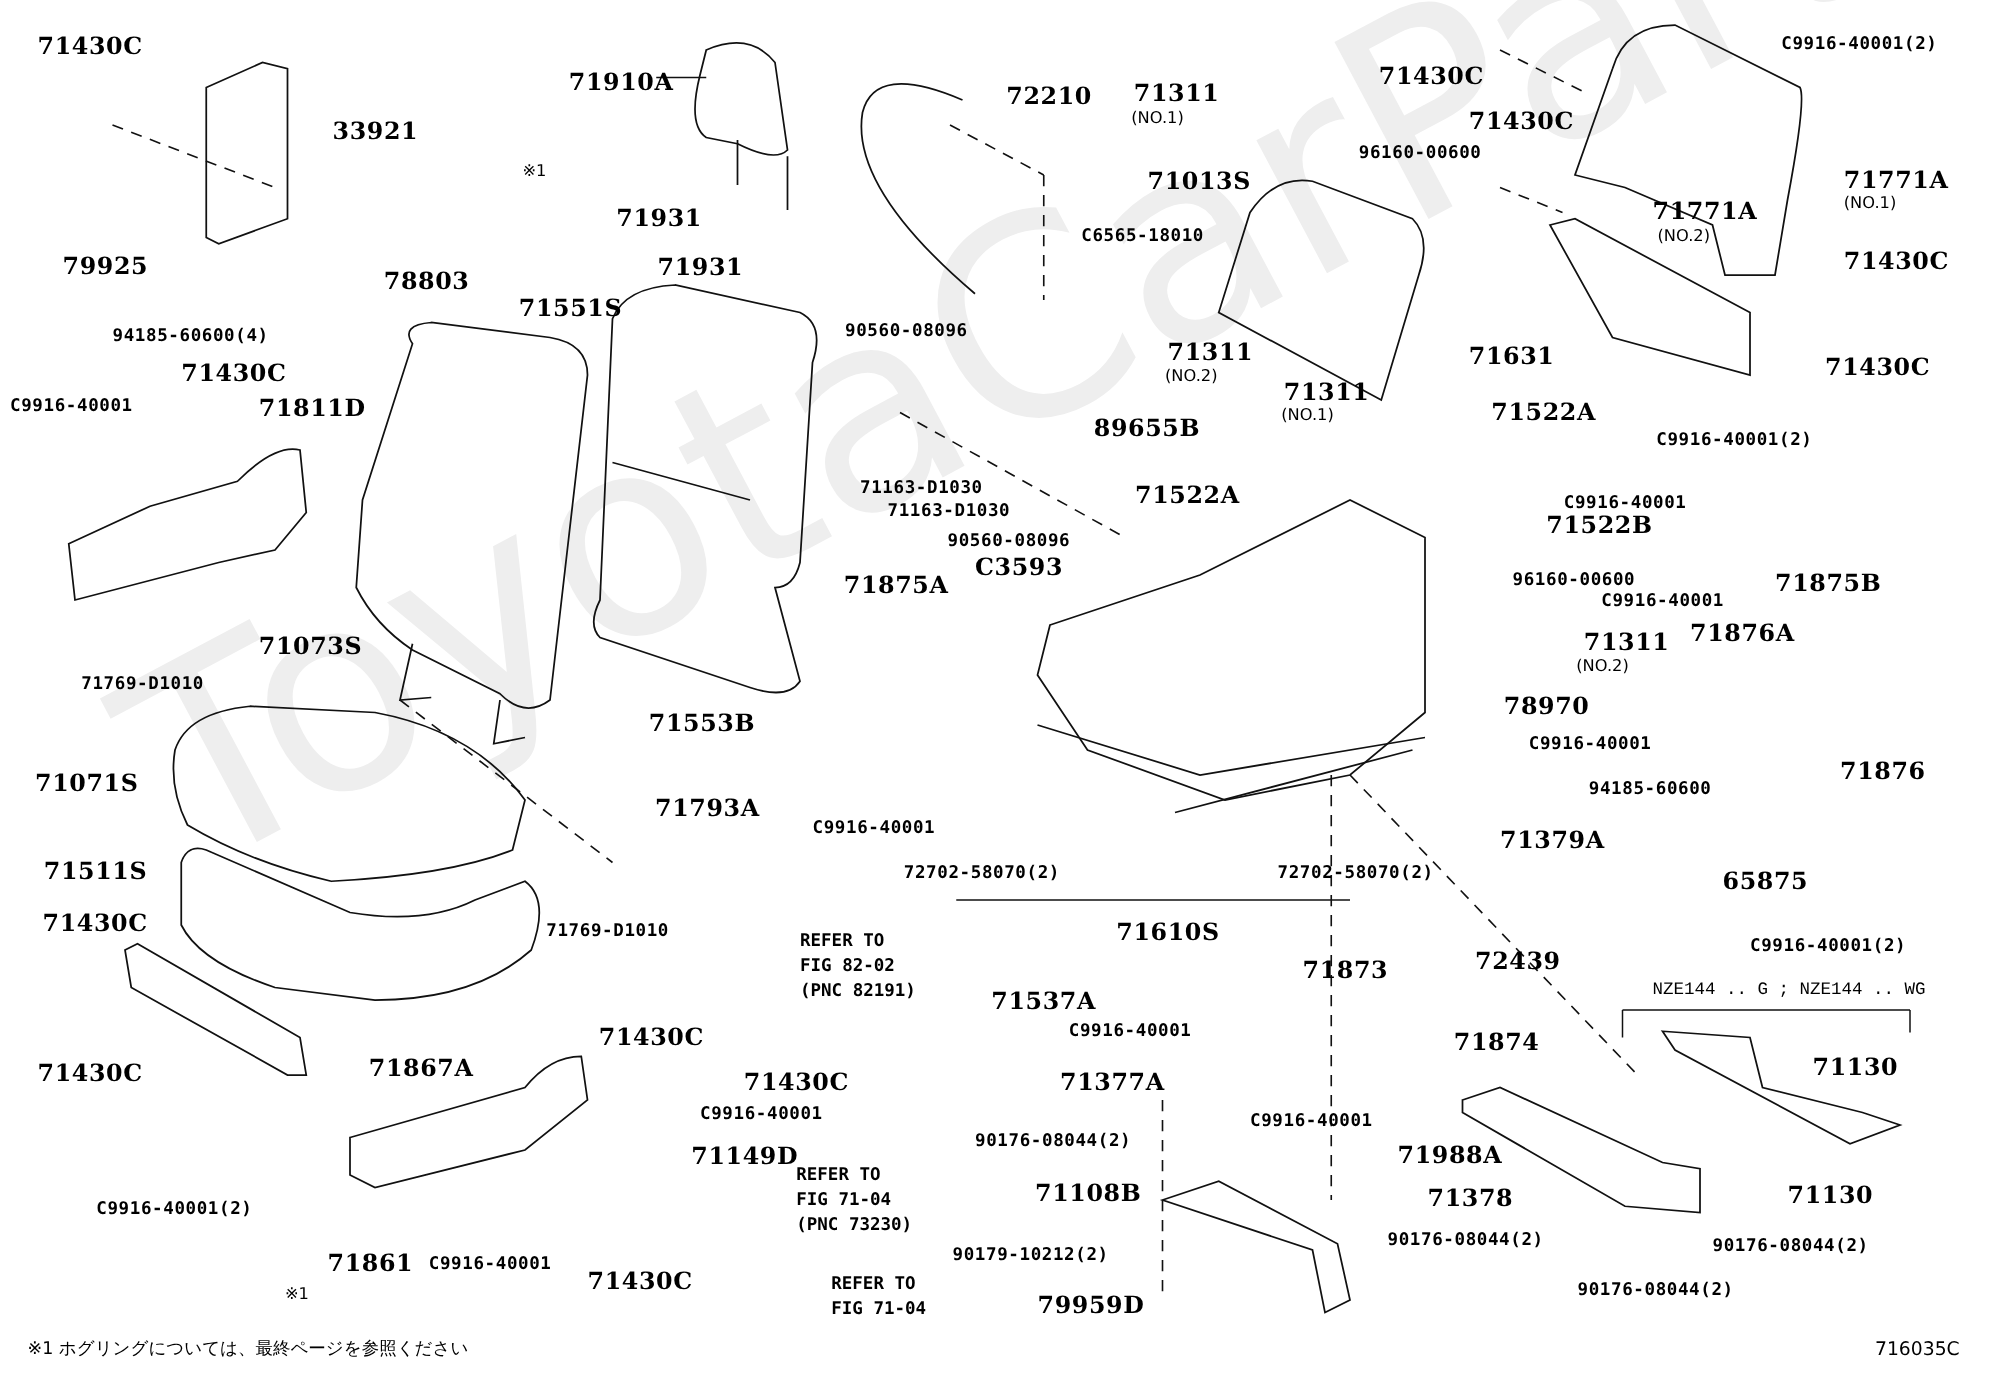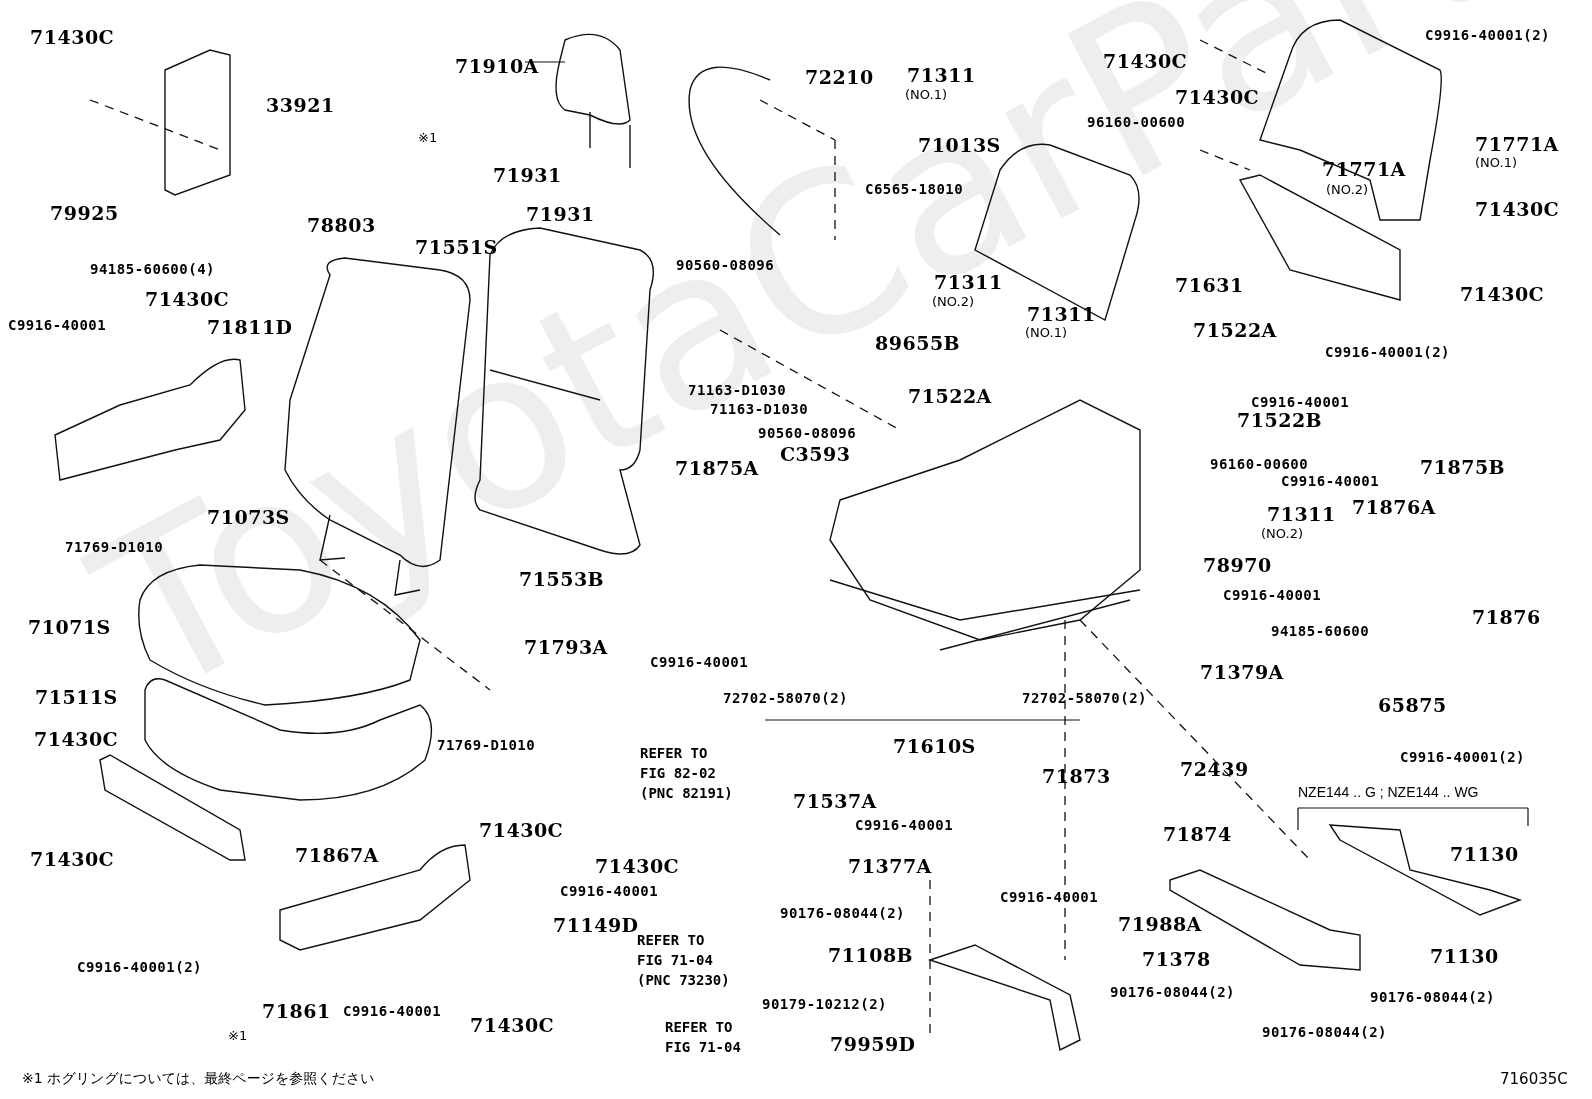--- a/index.html
+++ b/index.html
@@ -2,21 +2,21 @@
 <html><head>
 <meta charset="utf-8">
 <style>
   html,body{margin:0;padding:0;background:#ffffff;}
   body{width:1592px;height:1099px;position:relative;overflow:hidden;font-family:"DejaVu Sans Mono","Liberation Mono",monospace;color:#000;}
   #diagram{position:absolute;left:0;top:0;width:1592px;height:1099px;}
   .lbl{position:absolute;font-family:"DejaVu Serif","Liberation Serif",serif;font-weight:bold;font-size:19px;letter-spacing:0.5px;white-space:nowrap;line-height:1;}
   .lbl.sm{font-family:"DejaVu Sans Mono","Liberation Mono",monospace;font-weight:bold;font-size:14px;letter-spacing:0.5px;}
   .sub{position:absolute;font-family:"DejaVu Sans","Liberation Sans",sans-serif;font-size:13px;white-space:nowrap;line-height:1;}
   .note{position:absolute;font-family:"DejaVu Sans Mono","Liberation Mono",monospace;font-weight:bold;font-size:14px;white-space:pre;line-height:20px;}
-  .variant{position:absolute;font-family:Liberation Sans, sans-serif;font-size:14px;white-space:nowrap;}
+  .variant{position:absolute;font-family:Liberation Mono, monospace;font-size:14px;white-space:nowrap;margin-left:24px;}
   .footnote{position:absolute;font-family:"DejaVu Sans","Liberation Sans",sans-serif;font-size:14px;white-space:nowrap;}
   .figno{position:absolute;font-family:"DejaVu Sans","Liberation Sans",sans-serif;font-size:15px;white-space:nowrap;}
   .mark{position:absolute;font-family:"DejaVu Sans","Liberation Sans",sans-serif;font-size:13px;white-space:nowrap;}
   .watermark{position:absolute;left:60px;top:520px;font-family:"DejaVu Sans","Liberation Sans",sans-serif;font-size:220px;color:#eeeeee;transform:rotate(-28deg);transform-origin:left top;white-space:nowrap;pointer-events:none;}
   svg .p{fill:none;stroke:#111;stroke-width:1.4;}
   svg .ld{stroke:#111;stroke-width:1.2;fill:none;}
   svg .dash{stroke:#111;stroke-width:1.3;fill:none;stroke-dasharray:9 7;}
 </style>
 </head>
 <body>

